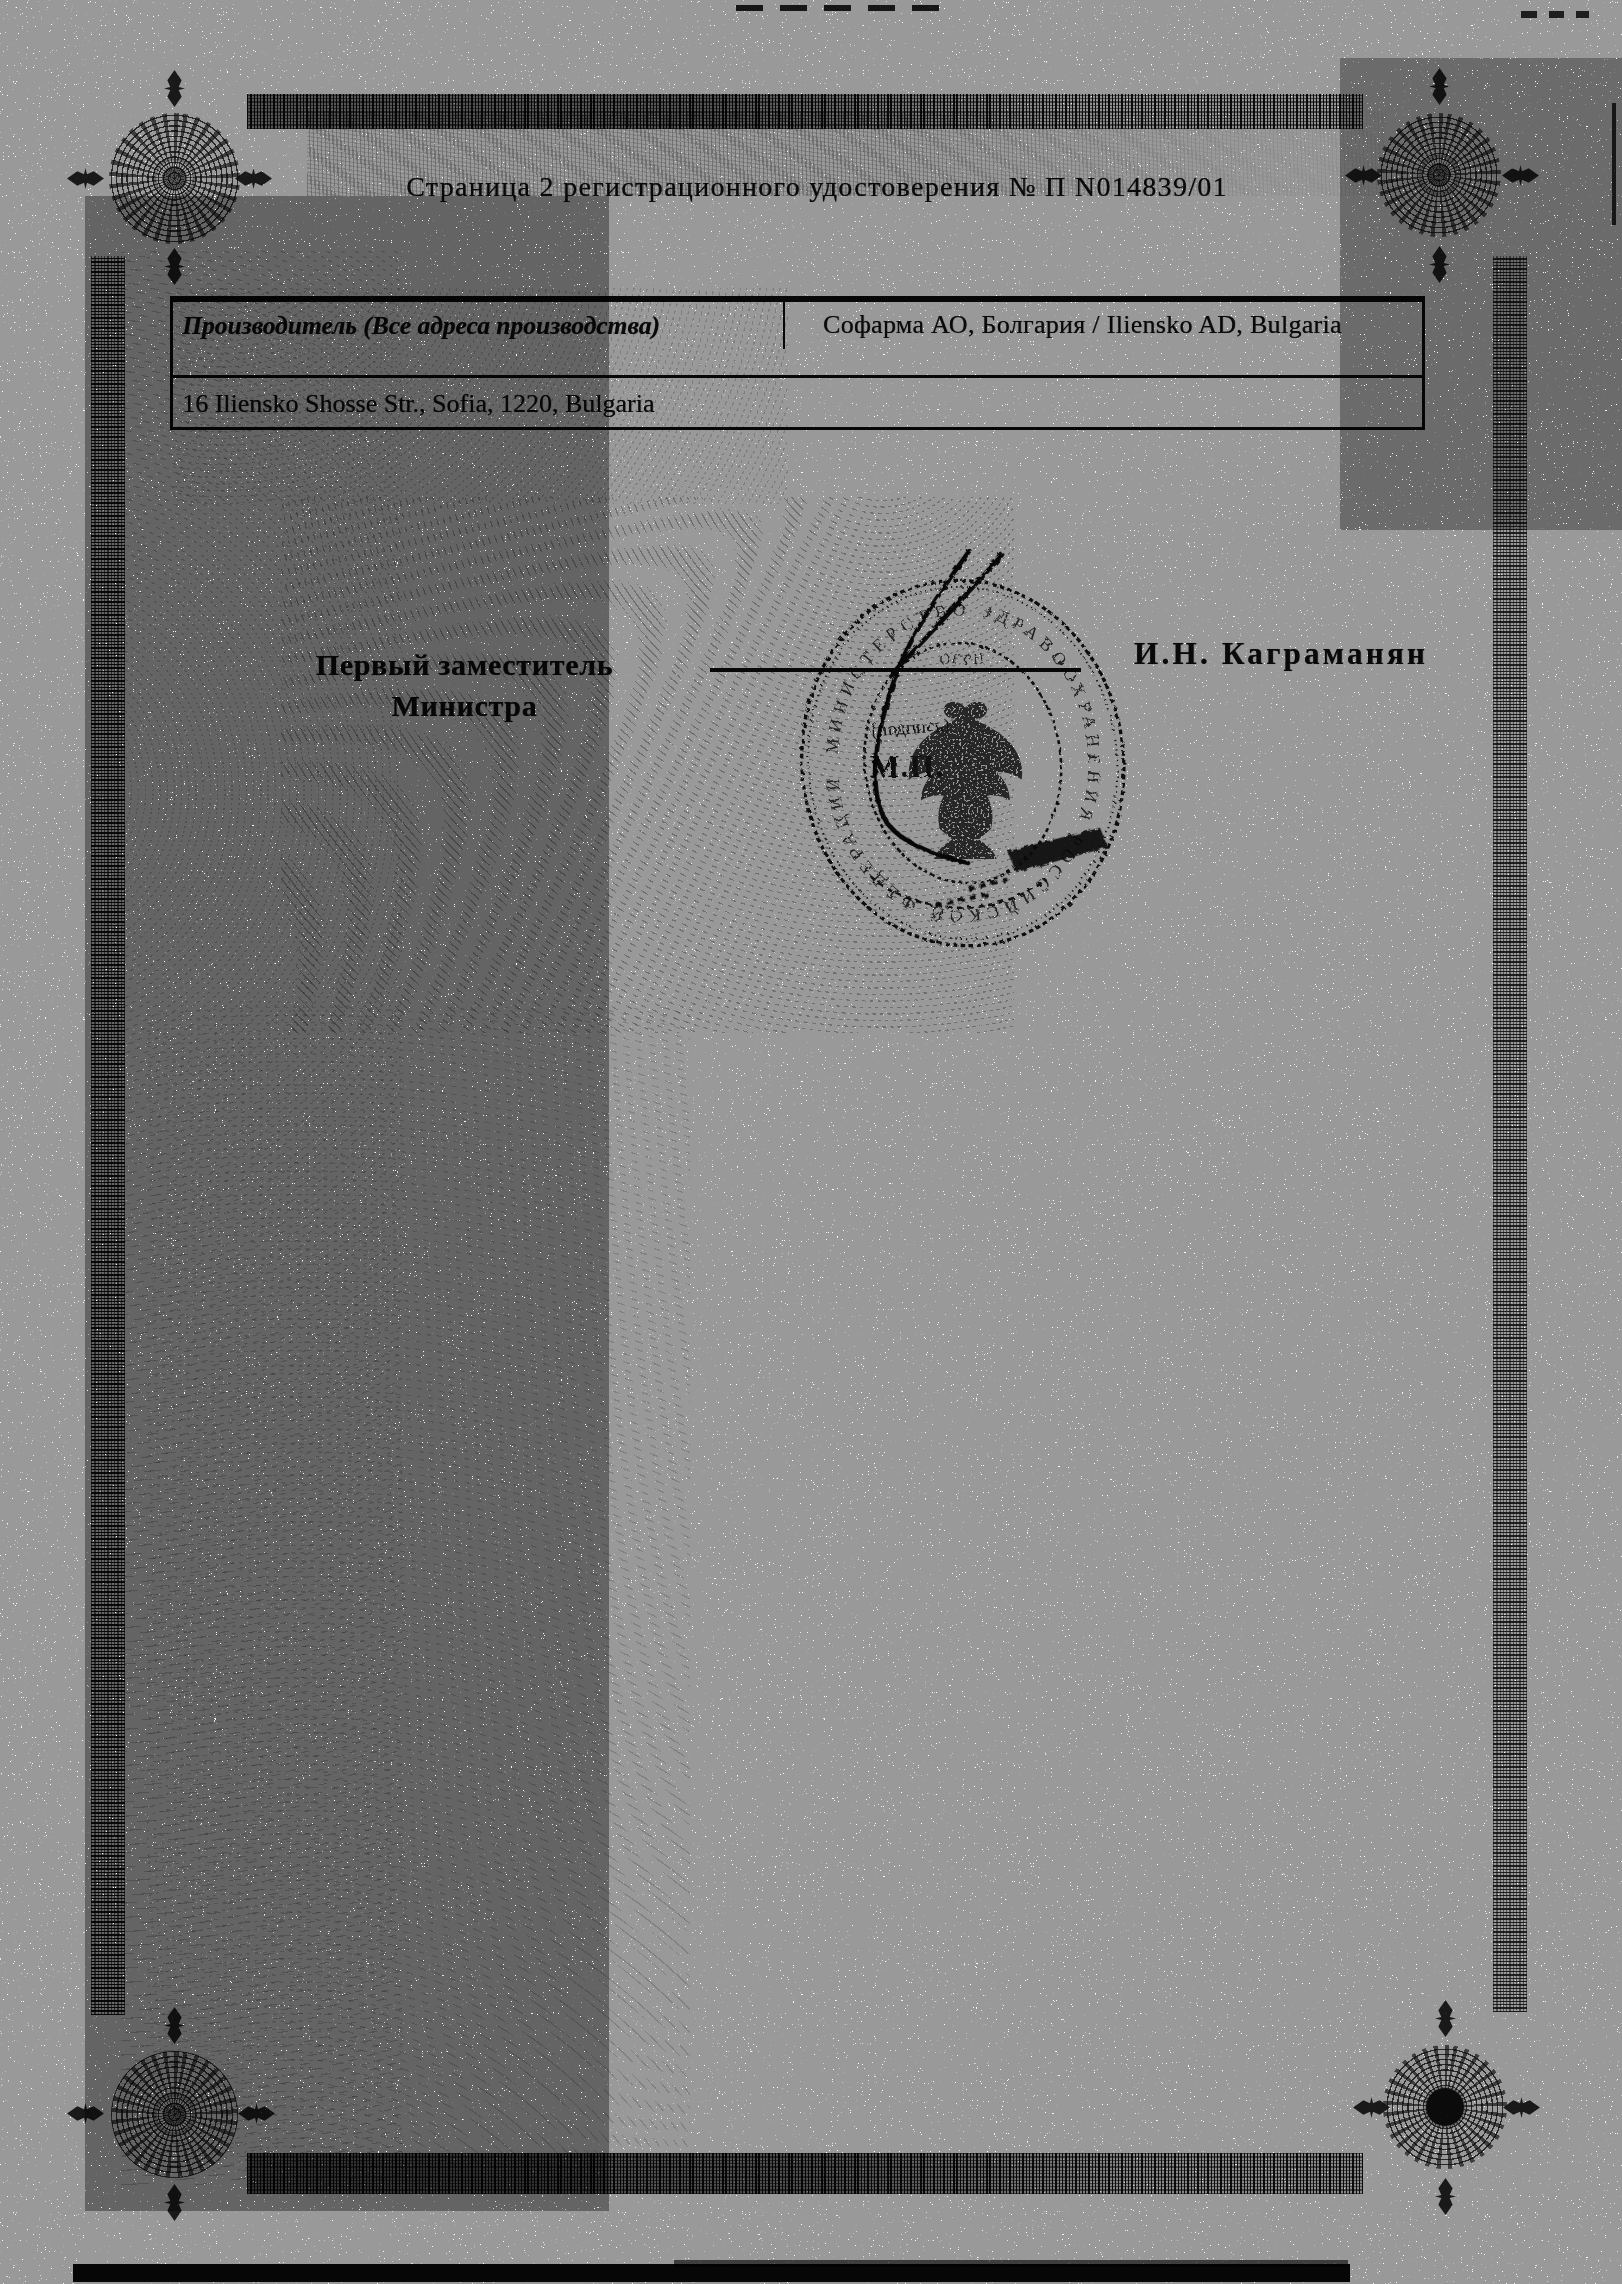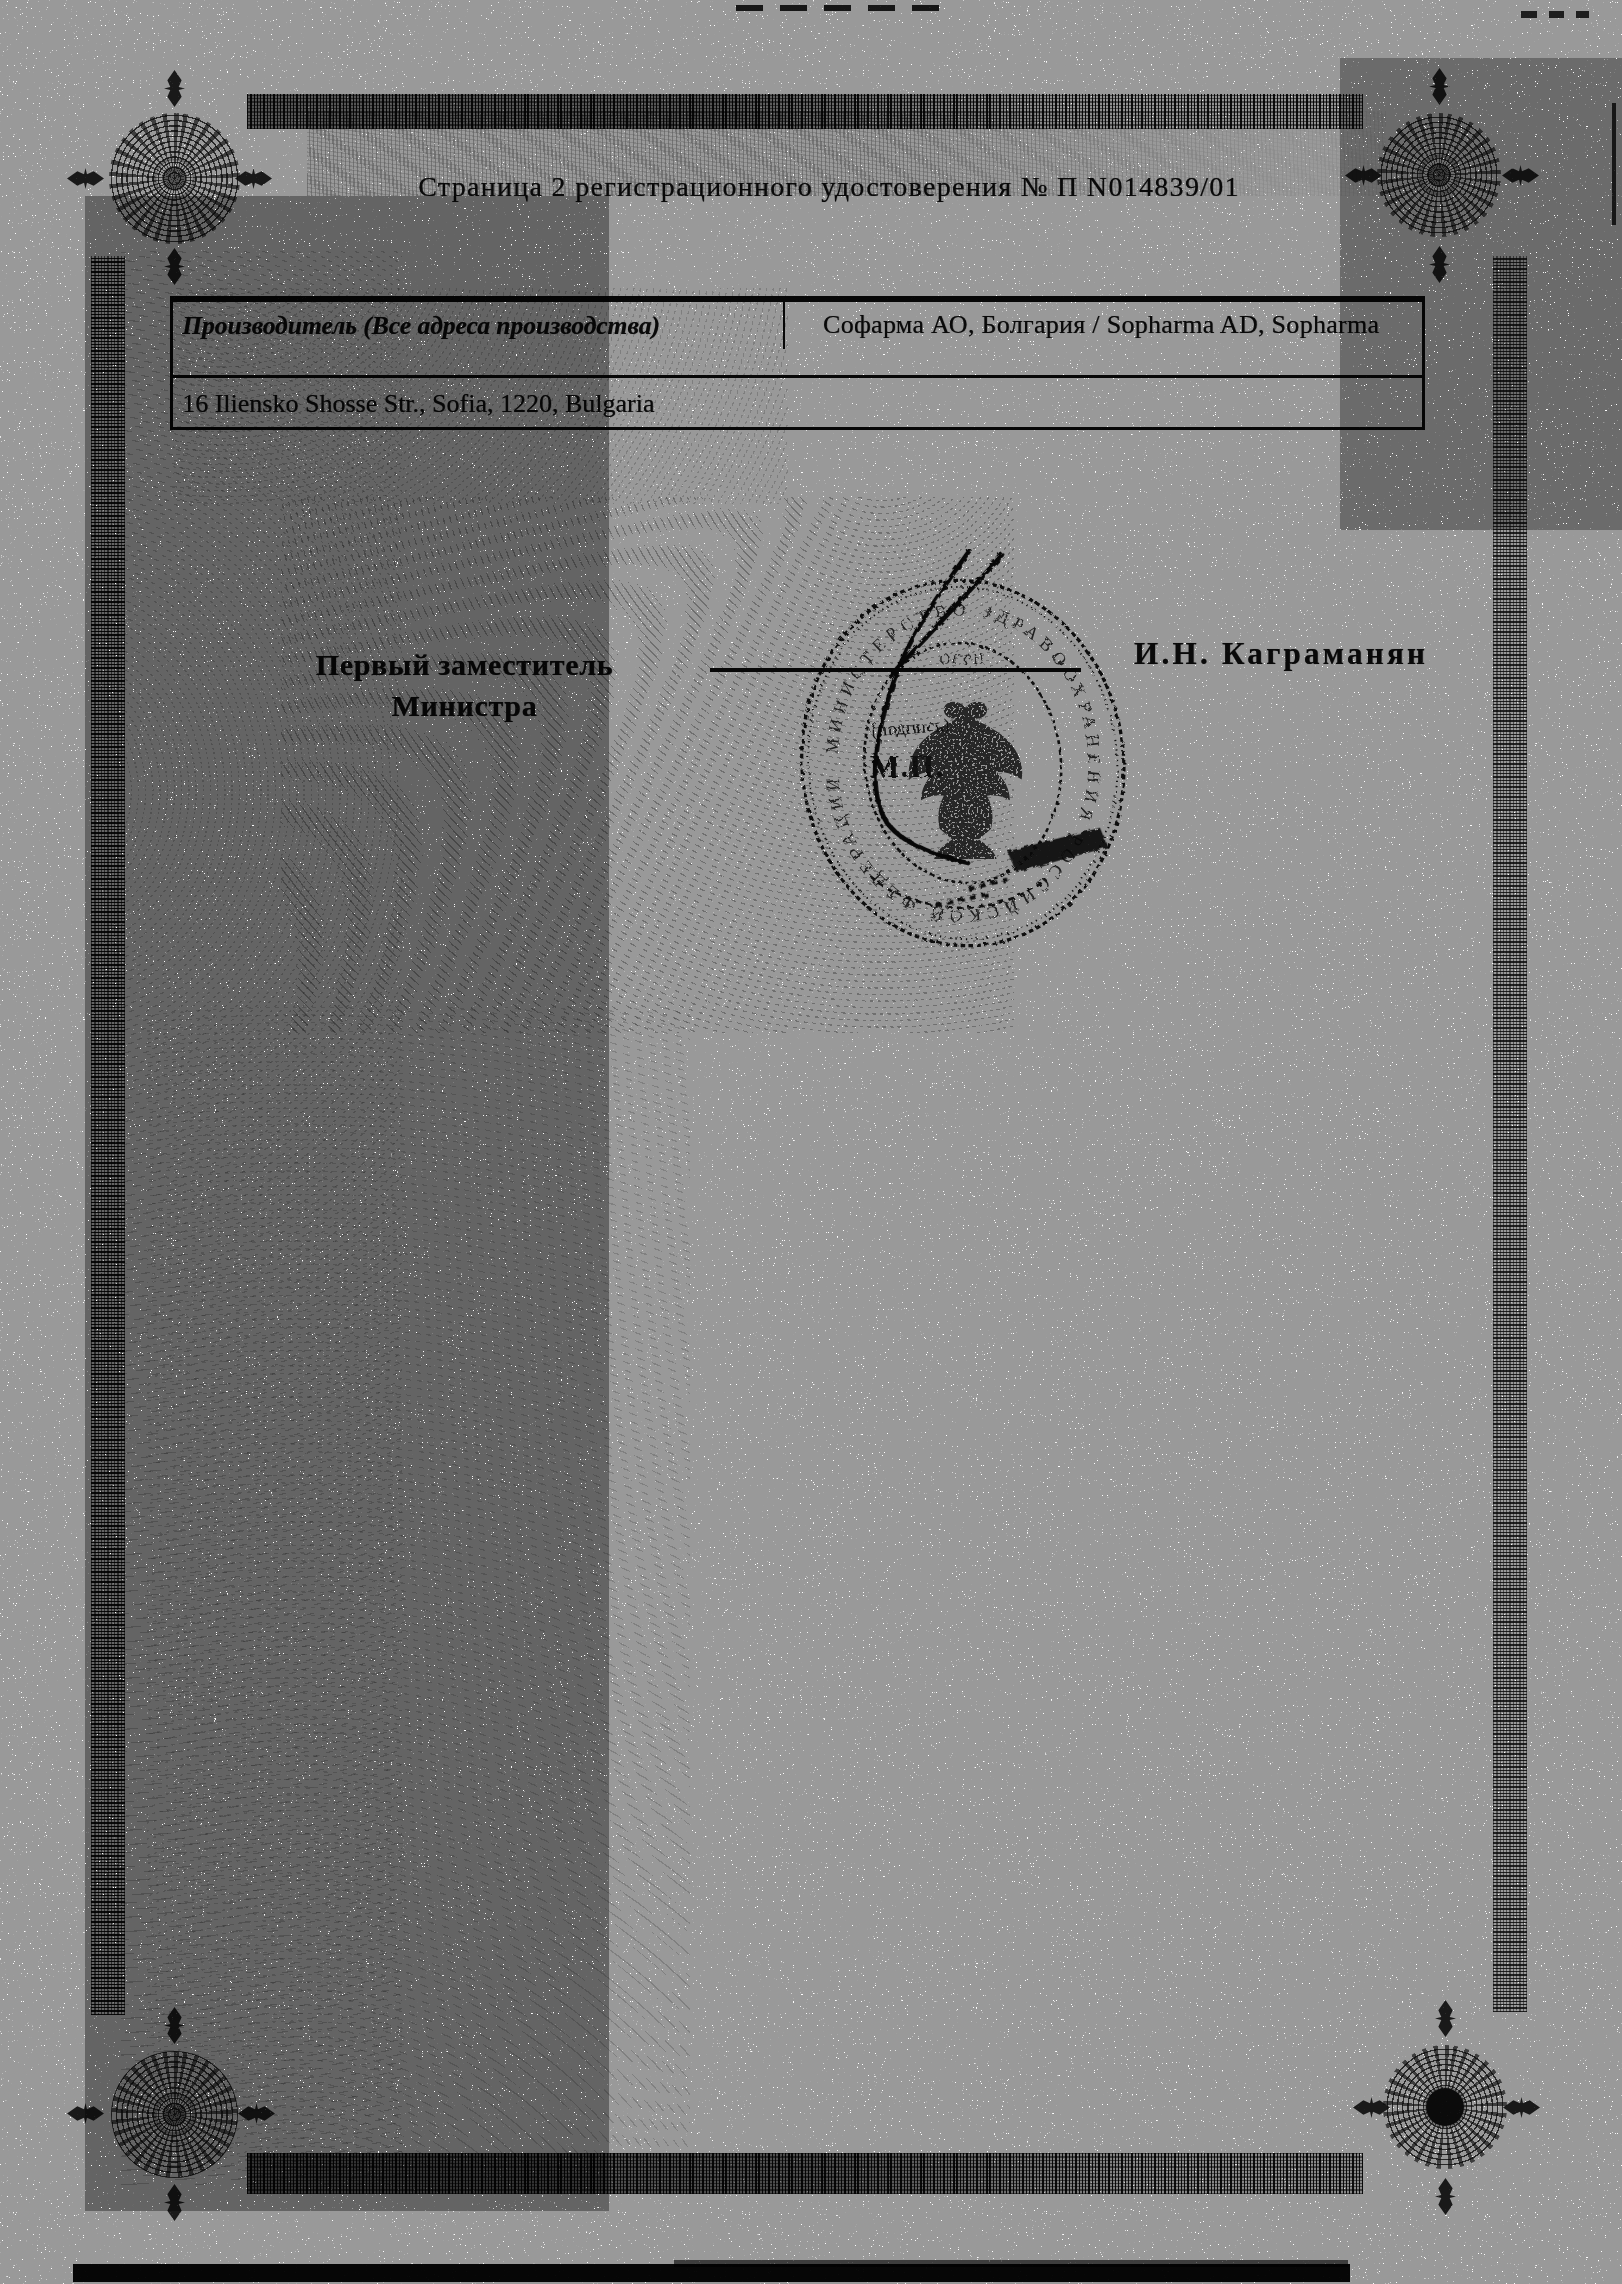--- a/index.html
+++ b/index.html
@@ -89,21 +89,21 @@
     background:repeating-linear-gradient(90deg,#000 0 27.5px,transparent 27.5px 44px);opacity:.85;}
   .dash-b{left:1521px;top:10.5px;width:68px;height:7.2px;
     background:repeating-linear-gradient(90deg,#000 0 15.7px,transparent 15.7px 27.5px);opacity:.8;}
   .edge-line{left:1612px;top:103px;width:3.9px;height:122px;background:rgba(0,0,0,.78);}
   .bottom-bar{left:73px;top:2264px;width:1277px;height:17.7px;background:#0a0a0a;}
   .bottom-bar2{left:674px;top:2260px;width:674px;height:6.5px;background:rgba(0,0,0,.6);}
 
   
   .page-header{
     left:307px;top:171px;width:1020px;text-align:center;
-    font-size:28px;letter-spacing:1.3px;white-space:nowrap;padding-left:12px;
+    font-size:28px;letter-spacing:1.3px;white-space:nowrap;
   }
 
   
   .doc-table{
     left:170px;top:296px;width:1255px;border:3.9px solid #0c0c0c;box-sizing:border-box;
     background:rgba(255,255,255,.0);
   }
   .t-head{min-height:85px;padding:9.2px 13px 7.8px 10.5px;box-sizing:border-box;}
   .t-title{font-weight:bold;font-size:26px;line-height:36px;max-width:1105px;}
   .t-row{display:flex;border-top:3.9px solid #0c0c0c;min-height:50px;box-sizing:border-box;}
@@ -167,21 +167,21 @@
   <div class="abs dash-b"></div>
   <div class="abs edge-line"></div>
   <div class="abs bottom-bar"></div>
   <div class="abs bottom-bar2"></div>
 
   <div class="abs page-header ink">Страница 2 регистрационного удостоверения № П N014839/01</div>
 
   <div class="abs doc-table">
     <div class="t-row">
       <div class="t-cell-label ink">Производитель (Все адреса производства)</div>
-      <div class="t-cell-value ink">Софарма АО, Болгария / Sopharma AD, Sopharma</div>
+      <div class="t-cell-value ink">Софарма АО, Болгария / Iliensko AD, Bulgaria</div>
     </div>
     <div class="t-addr ink">16 Iliensko Shosse Str., Sofia, 1220, Bulgaria</div>
   </div>
 
   <div class="abs sig-title ink">
     <div>Первый заместитель</div>
     <div>Министра</div>
   </div>
 
   <svg class="abs stamp-svg" width="379" height="432" viewBox="0 0 580 660">

